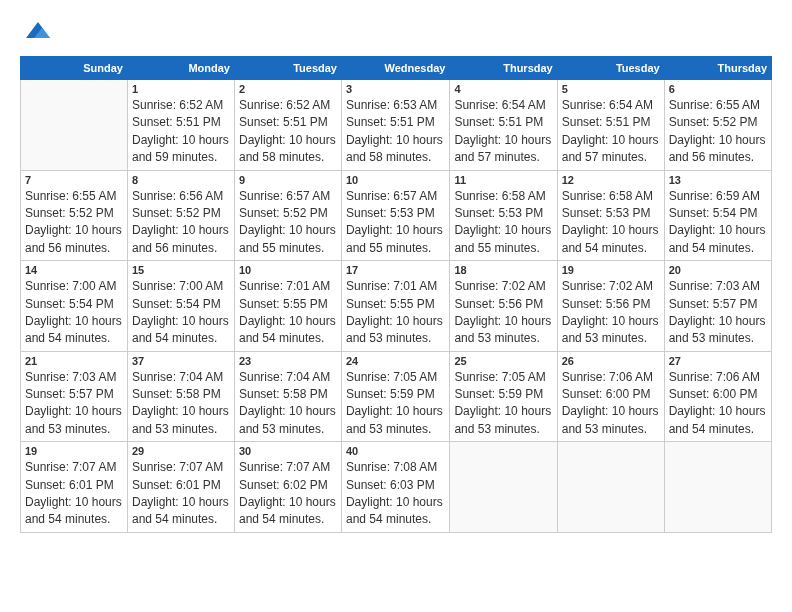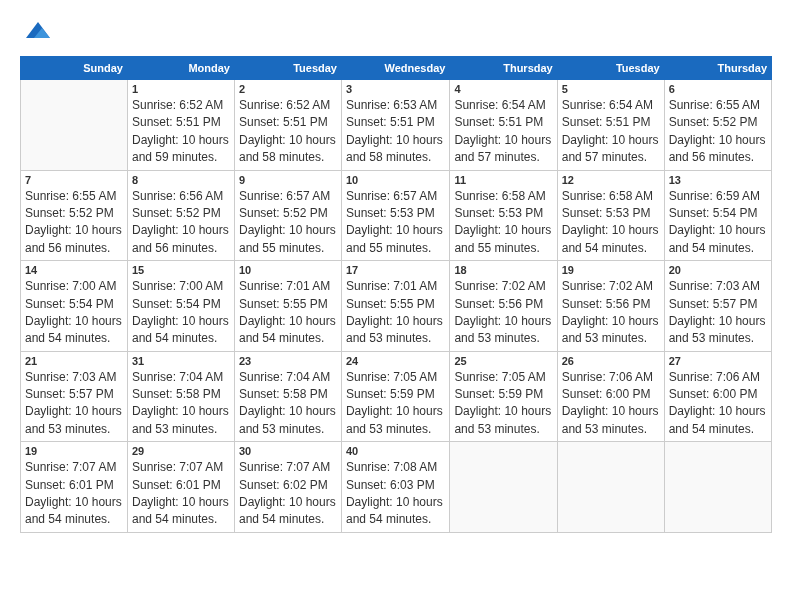--- a/index.html
+++ b/index.html
@@ -215,21 +215,21 @@
             <span class="day-number">20</span>
             <div class="day-info">Sunrise: 7:03 AM<br>Sunset: 5:57 PM<br>Daylight: 10 hours<br>and 53 minutes.</div>
           </td>
         </tr>
         <tr>
           <td>
             <span class="day-number">21</span>
             <div class="day-info">Sunrise: 7:03 AM<br>Sunset: 5:57 PM<br>Daylight: 10 hours<br>and 53 minutes.</div>
           </td>
           <td>
-            <span class="day-number">31</span>
+            <span class="day-number">37</span>
             <div class="day-info">Sunrise: 7:04 AM<br>Sunset: 5:58 PM<br>Daylight: 10 hours<br>and 53 minutes.</div>
           </td>
           <td>
             <span class="day-number">23</span>
             <div class="day-info">Sunrise: 7:04 AM<br>Sunset: 5:58 PM<br>Daylight: 10 hours<br>and 53 minutes.</div>
           </td>
           <td>
             <span class="day-number">24</span>
             <div class="day-info">Sunrise: 7:05 AM<br>Sunset: 5:59 PM<br>Daylight: 10 hours<br>and 53 minutes.</div>
           </td>

